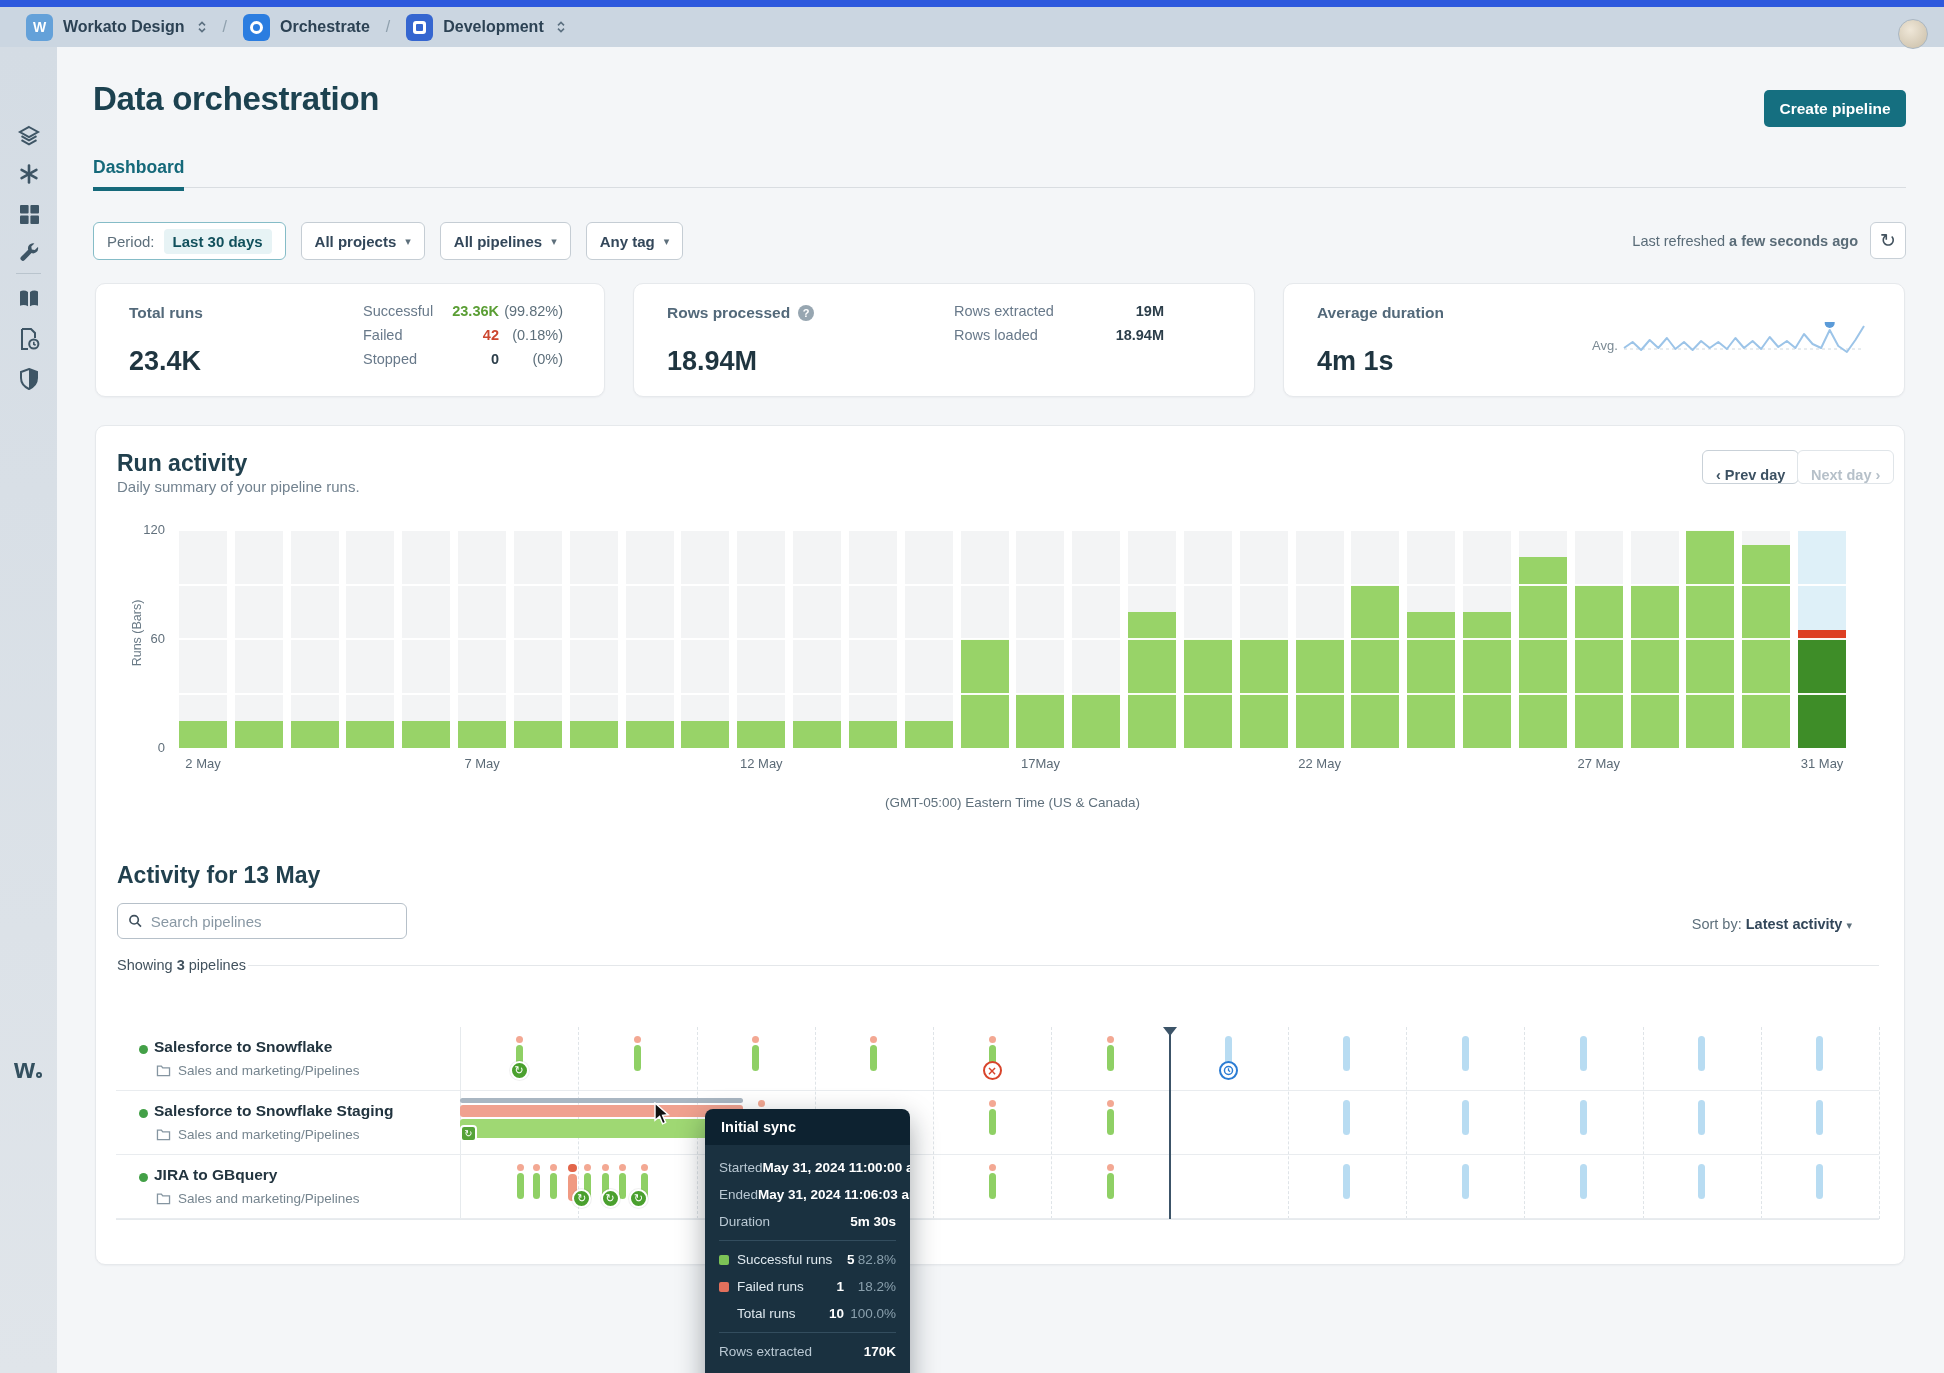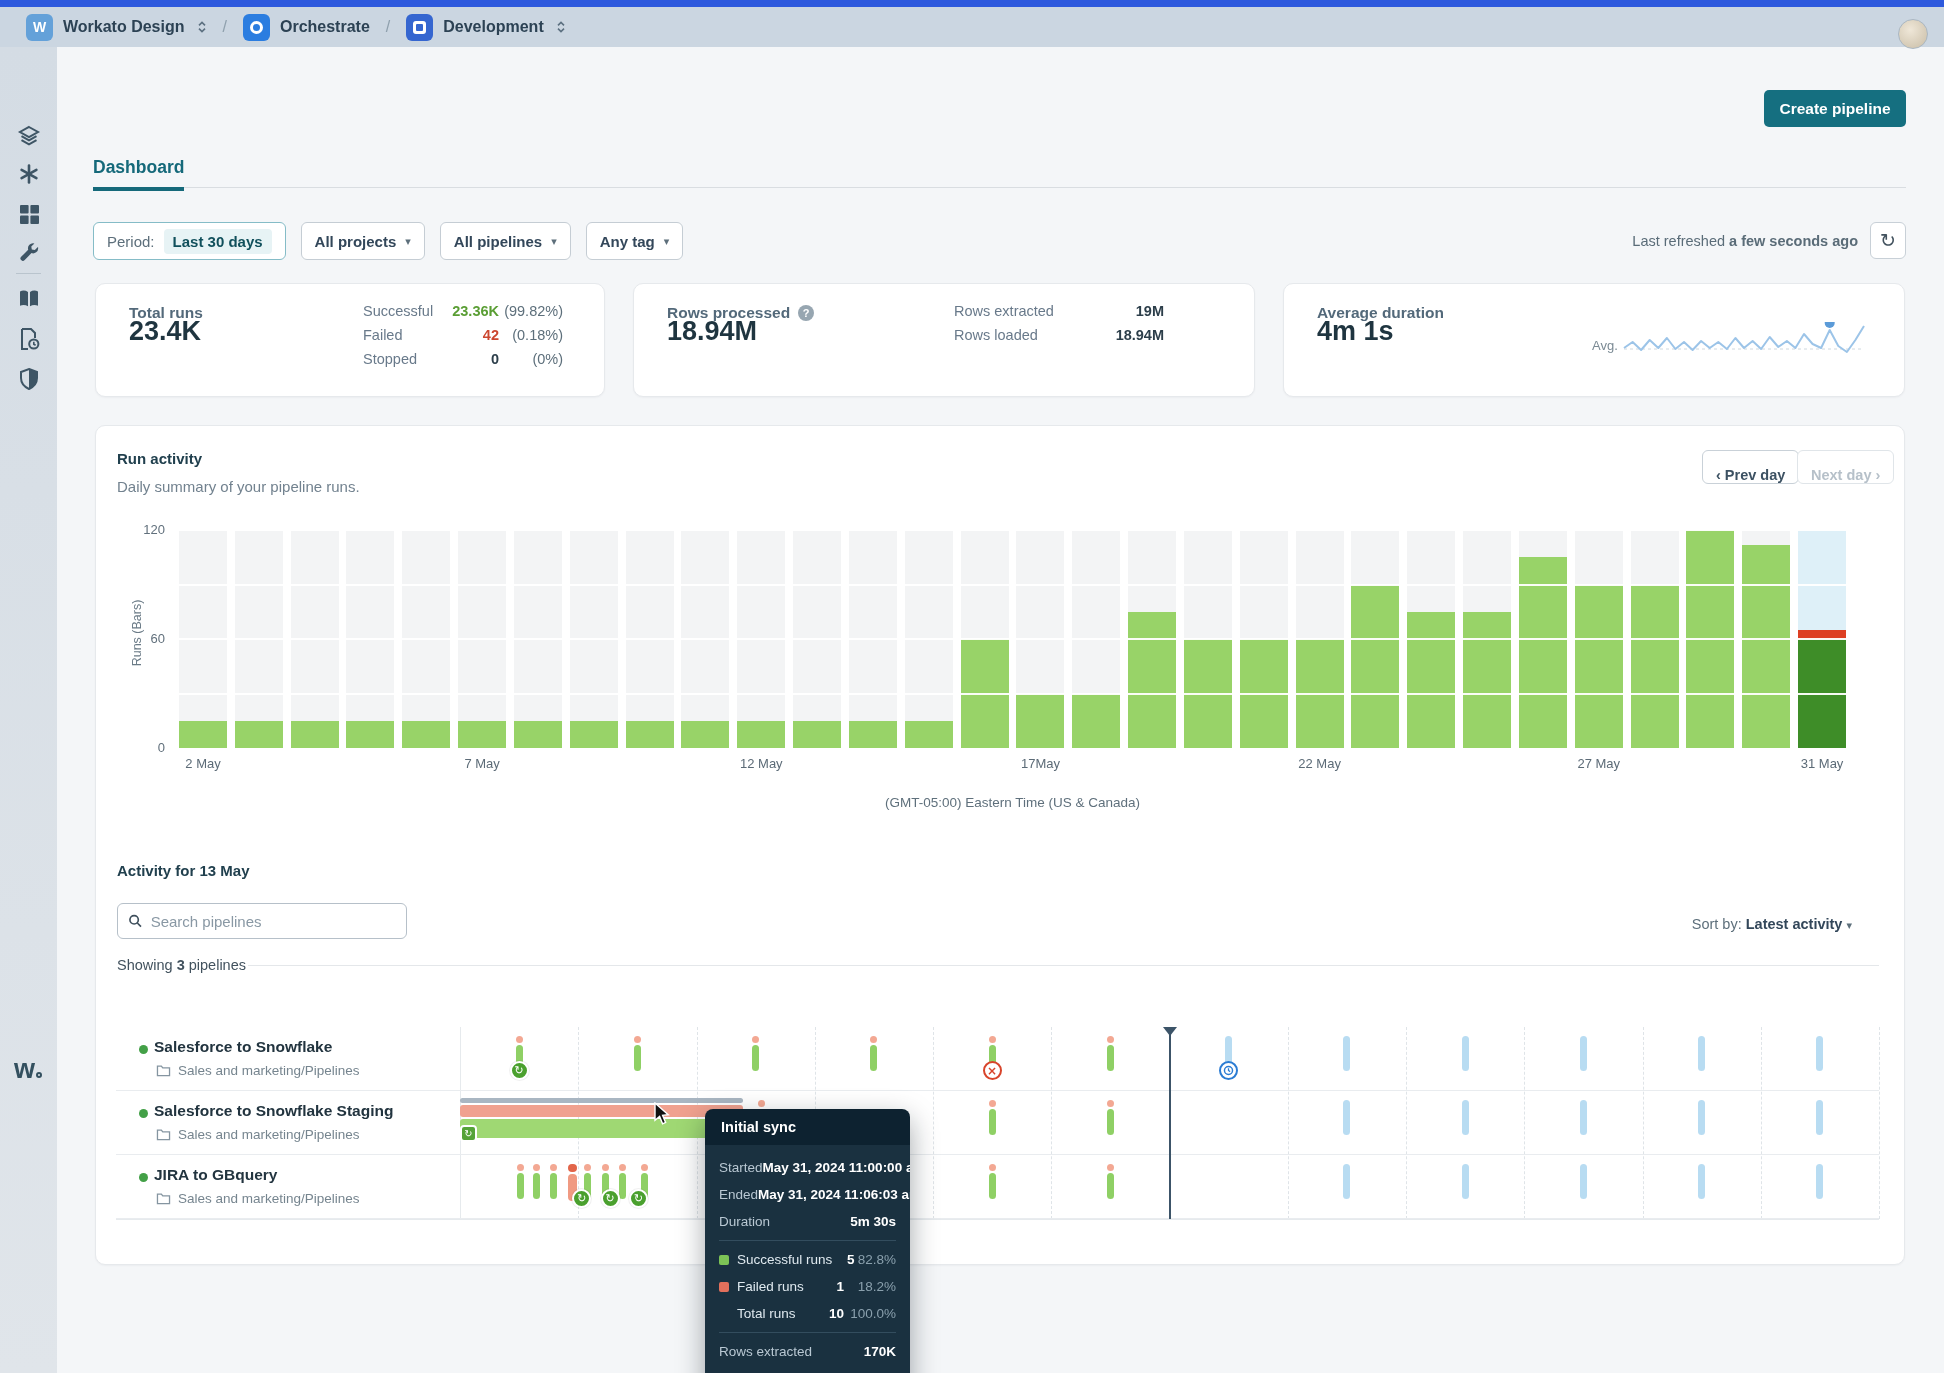--- a/index.html
+++ b/index.html
@@ -55,37 +55,37 @@
                  border-radius:6px; font-size:19px; color:#42525e; cursor:pointer;
                  font-family:"DejaVu Sans", sans-serif; line-height:33px; text-align:center; }
 
   
   .card { position:absolute; top:283px; height:114px; background:#fff; border:1px solid #e6e9ec; border-radius:10px;
           box-shadow:0 1px 2px rgba(16,24,40,.04); }
   .c1 { left:95px;  width:510px; }
   .c2 { left:633px; width:622px; }
   .c3 { left:1283px; width:622px; }
   .stat-label { position:absolute; left:33px; top:20px; font-size:15.5px; font-weight:600; color:#53697a; display:flex; align-items:center; gap:8px; }
-  .stat-value { position:absolute; left:33px; top:32px; font-size:27px; font-weight:700; color:#1f3540; }
+  .stat-value { position:absolute; left:33px; top:62px; font-size:27px; font-weight:700; color:#1f3540; }
   .qicon { width:16px; height:16px; border-radius:50%; background:#97a6b1; color:#fff; font-size:11px; font-weight:700;
            display:inline-flex; align-items:center; justify-content:center; }
   .srows { position:absolute; top:15px; }
   .c1 .srows { left:267px; width:200px; }
   .c2 .srows { left:320px; width:210px; }
   .srow { display:flex; align-items:center; height:24px; font-size:14.5px; }
   .srow .sl { color:#68798a; flex:1 1 auto; }
   .srow .sv { font-weight:700; color:#2c3e4a; width:64px; text-align:right; }
   .srow .sp { color:#5d6f7b; width:64px; text-align:right; }
   .avg-label { position:absolute; left:1592px; top:338px; font-size:13px; color:#7b8a94; }
   .spark { position:absolute; left:1620px; top:322px; }
 
   
   .bigcard { position:absolute; left:95px; top:425px; width:1810px; height:840px; background:#fff;
              border:1px solid #e6e9ec; border-radius:10px; box-shadow:0 1px 2px rgba(16,24,40,.04); }
-  .sec-title { position:absolute; font-size:15px; font-weight:700; color:#21404e; }
+  .sec-title { position:absolute; font-size:23px; font-weight:700; color:#21404e; }
   .sec-sub { position:absolute; left:117px; top:478px; font-size:15px; color:#72828f; }
   .daybtn { position:absolute; top:450px; height:33px; background:#fff; border:1px solid #c9d1d8; border-radius:6px;
             font-size:14.5px; font-weight:600; color:#3c5162; font-family:inherit; cursor:pointer; padding:16px 13px; }
   .daybtn.next { color:#b6c0c9; border-color:#e0e5e9; cursor:default; }
 
   
   #chart-area { position:absolute; left:175px; top:530px; width:1675px; height:218px; }
   .slot { position:absolute; bottom:0; width:48px; height:218px; background:#f3f4f5; }
   .slot.sel { background:#def0f8; }
   .bar { position:absolute; bottom:0; left:0; width:100%; background:#98d368; }
@@ -240,20 +240,21 @@
     </div>
     <div class="side-ic" style="top:320px">
       <svg viewBox="0 0 24 24">
           <path d="M12 2 20 5v6c0 5-3.4 8.8-8 11-4.6-2.2-8-6-8-11V5z" fill="none" stroke="currentColor" stroke-width="2"></path>
           <path d="M12 2 20 5v6c0 5-3.4 8.8-8 11z" fill="currentColor"></path>
         </svg>
     </div>
     <div class="w-logo">w<i></i></div>
   </div>
 
+  <h1 class="page-title">Data orchestration</h1>
   <button class="create-btn">Create pipeline</button>
   <div class="tabs-border"></div>
   <div class="tab">Dashboard</div>
 
   <div class="filters">
     <div class="pill period">
       <span>Period:</span>
       <span class="chip">Last 30 days</span>
     </div>
     <button class="pill">

